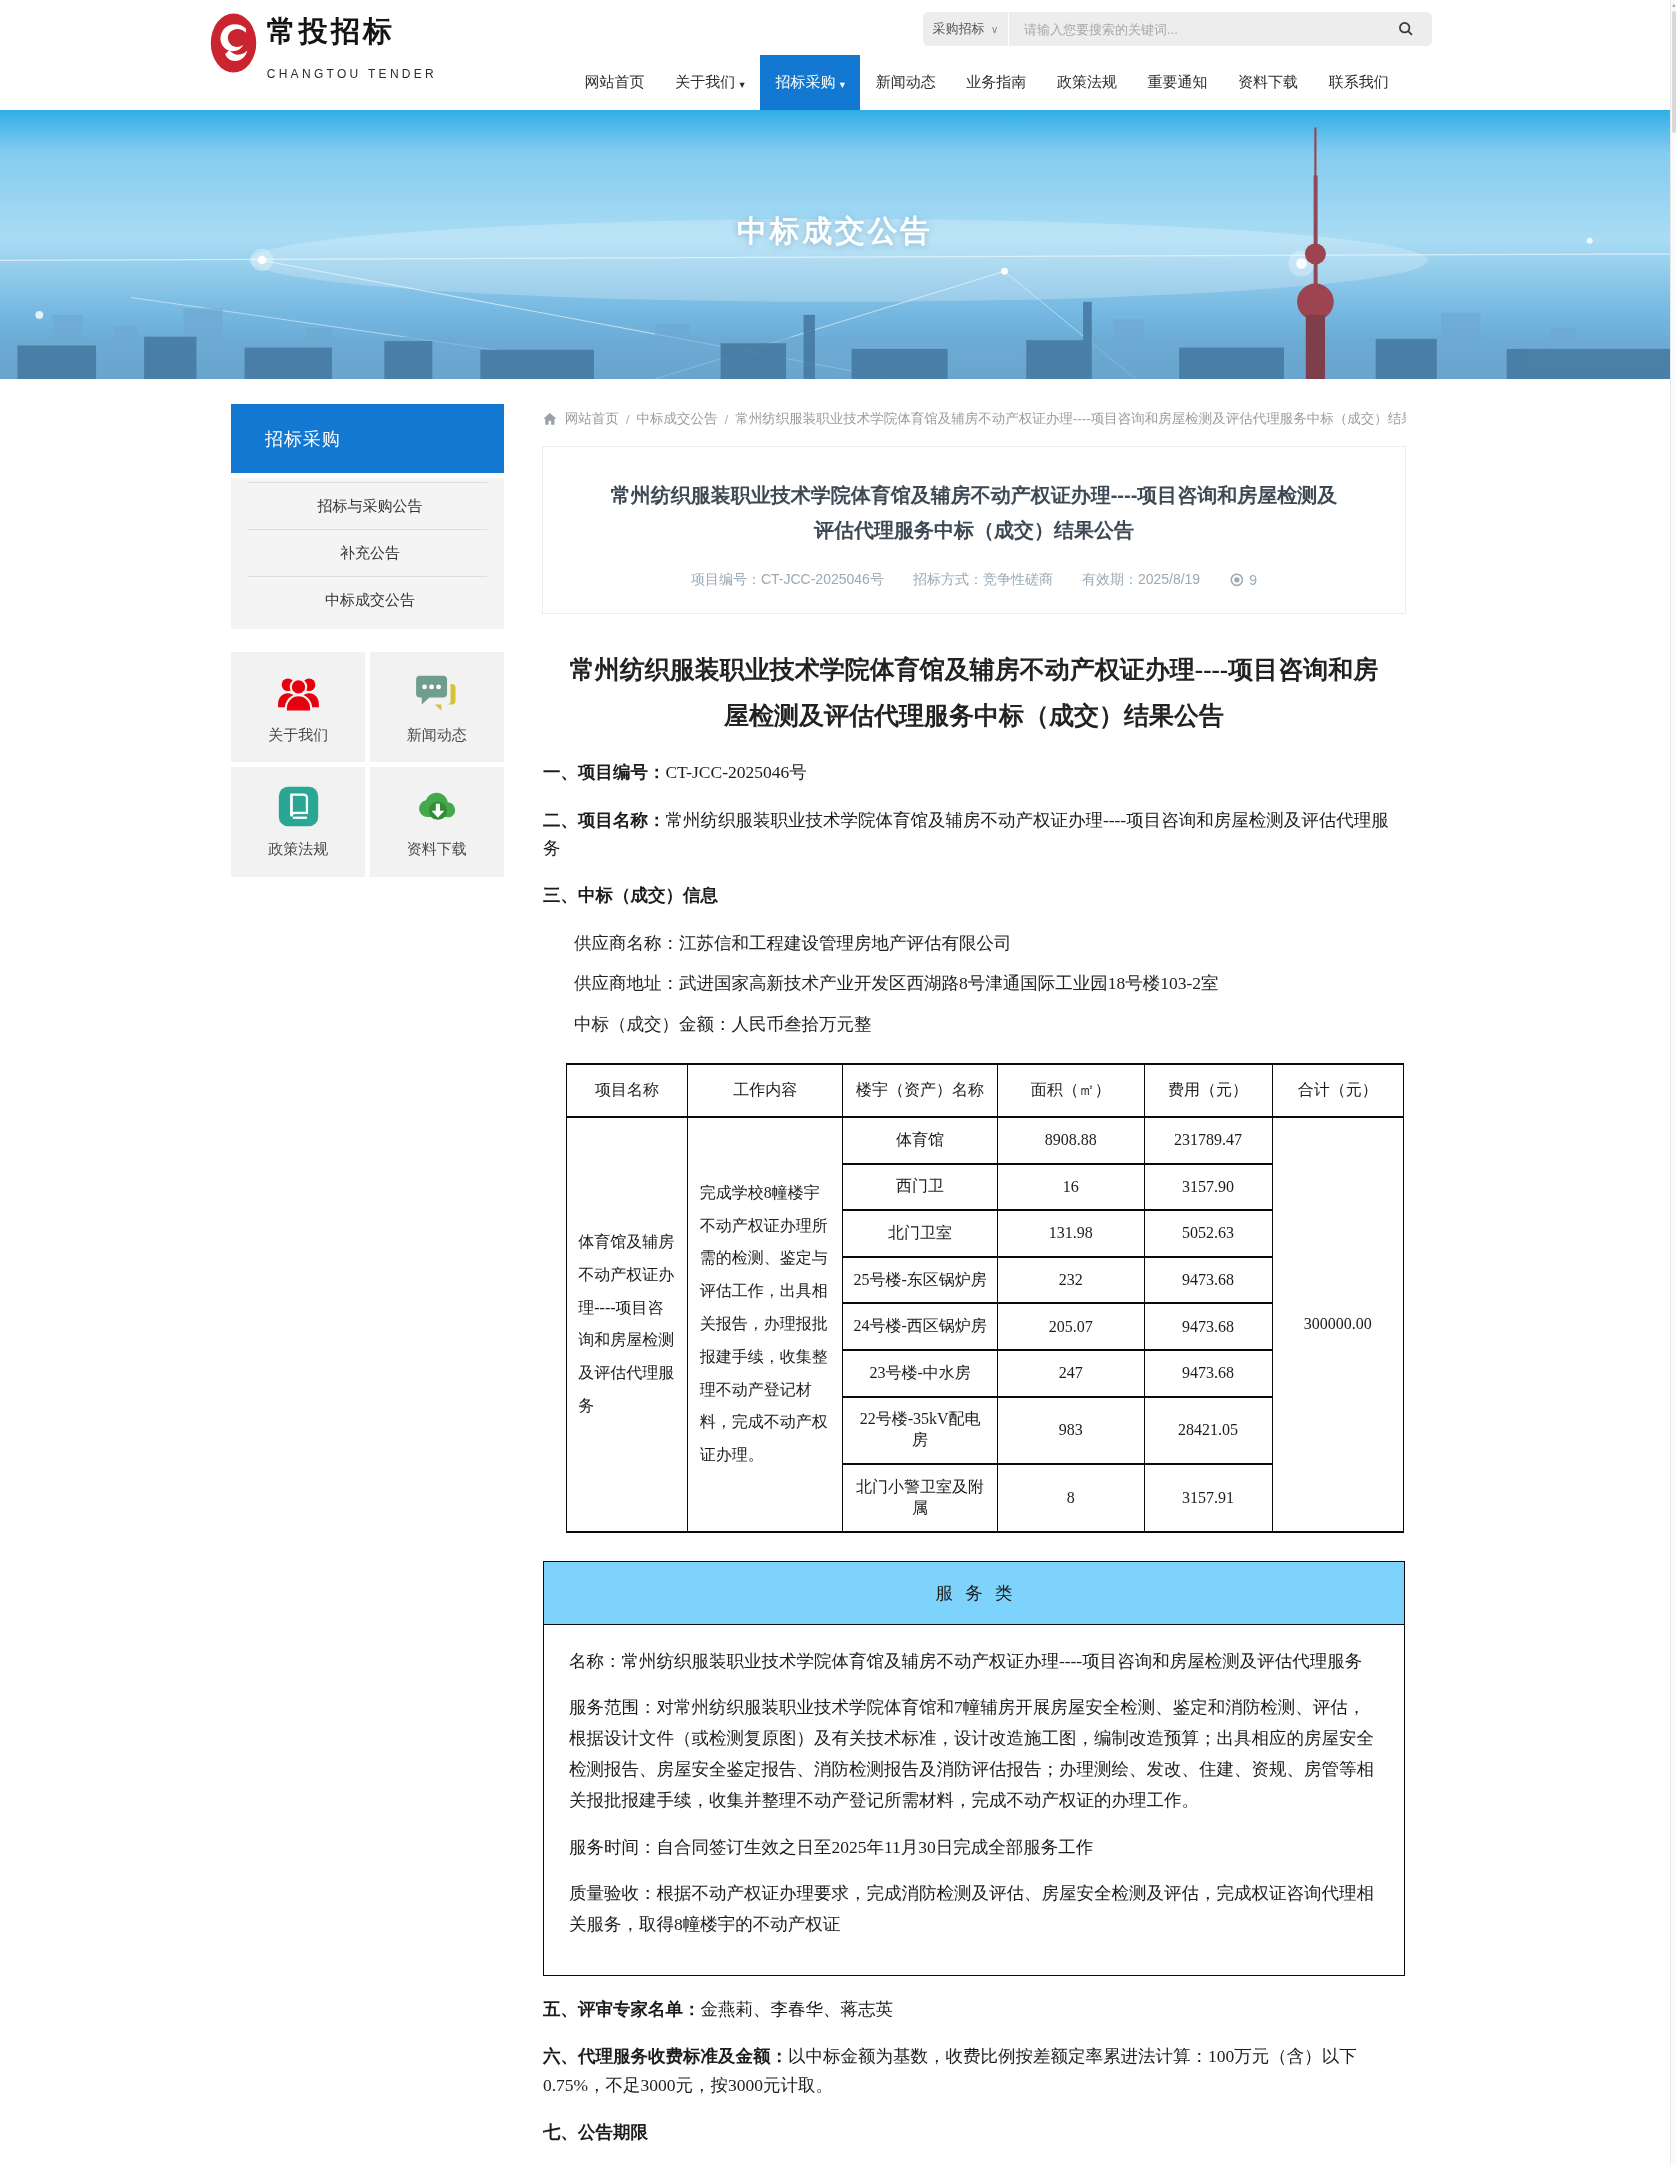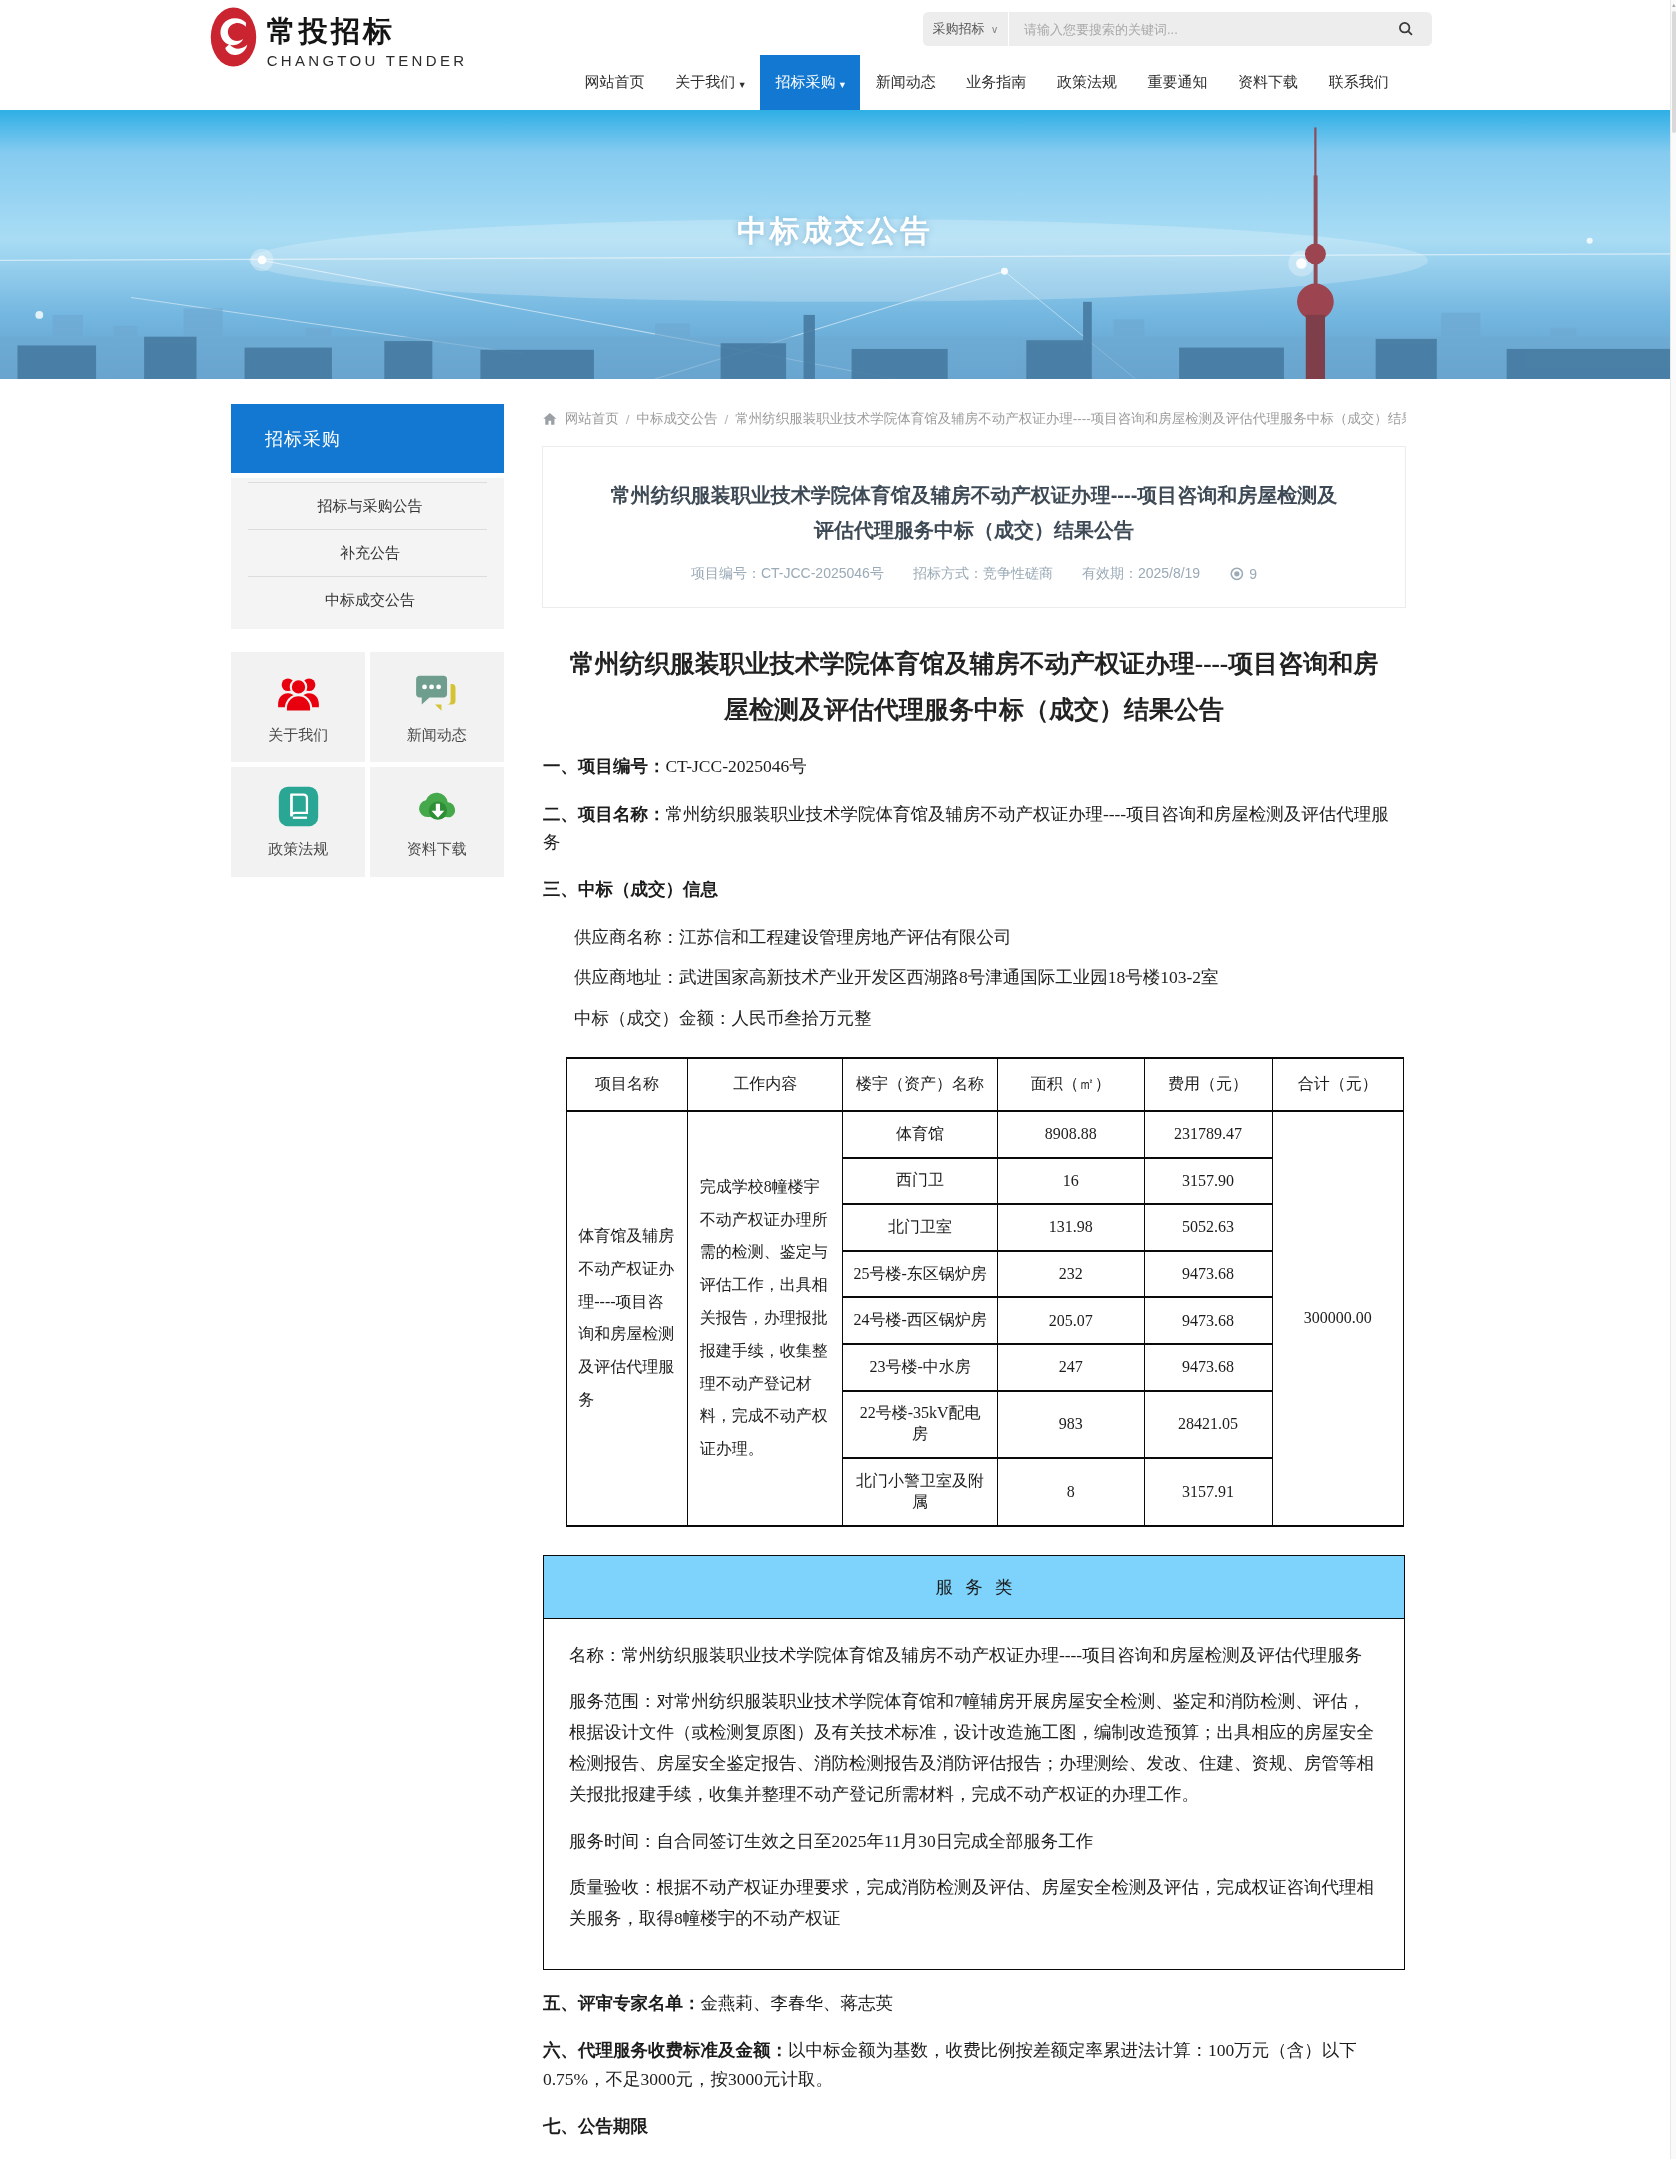--- a/index.html
+++ b/index.html
@@ -7,21 +7,21 @@
   body {
     width: 1677px; position: relative;
     font-family: "Liberation Sans", "DejaVu Sans", sans-serif;
     color:#333;
   }
   
   .header { height: 110px; background:#fff; position: relative; }
   .logo { position:absolute; left:209px; top:4.4px; display:flex; align-items:center; gap:8.7px; }
   .logo-mark { width:49px; height:62px; }
   .logo-text .cn { font-size:29px; font-weight:900; color:#141414; letter-spacing:3.1px; line-height:1.05;margin-top:12px; }
-  .logo-text .en { font-size:15px; color:#2b2b2b; letter-spacing:3.3px; margin-top:5px; }
+  .logo-text .en { font-size:12px; color:#2b2b2b; letter-spacing:3.3px; margin-top:20px; }
   .search { position:absolute; right:245px; top:12.2px; width:509px; height:34px;
     background:#ededed; border-radius:5.2px; display:flex; align-items:stretch; overflow:hidden; }
   .search-cat { width:86px; border-right:0.9px solid #fff; display:flex; align-items:center;
     justify-content:center; gap:6.1px; font-size:13px; color:#555; cursor:pointer; }
   .search-cat .v { font-size:10.5px; color:#888; }
   .search-input { flex:1; border:none; outline:none; background:transparent; font-size:13px;
     padding:0 15px; color:#333; font-family:inherit; }
   .search-input::placeholder { color:#a9a9a9; }
   .search-btn { width:52px; background:transparent; border:none; display:flex; align-items:center;
     justify-content:center; cursor:pointer; }
@@ -52,21 +52,21 @@
   .main { flex:1; min-width:0; }
   
   .breadcrumb { display:flex; align-items:center; gap:7px; font-size:13.5px; color:#9b9b9b;
     padding:6.1px 0 17.5px; white-space:nowrap; overflow:hidden; }
   .breadcrumb a { color:#9b9b9b; text-decoration:none; }
   .breadcrumb .sep::after { content:"/"; color:#b5b5b5; }
   .crumb-home { width:15.7px; height:15.7px; flex:none; }
   
   .title-box { border:0.4px solid #ececec; padding:31px 65px 24.5px; }
   .page-title { font-size:20px; font-weight:700; color:#3d4954; text-align:center; line-height:1.78; }
-  .meta { margin-top:16px; display:flex; justify-content:center; align-items:center; gap:29px;
+  .meta { margin-top:22px; display:flex; justify-content:center; align-items:center; gap:29px;
     font-size:14px; color:#9aaab6; }
   .meta .m-item { display:flex; align-items:center; gap:4.4px; }
   .eye { width:15.7px; height:15.7px; }
   
   .article { font-family:"Liberation Serif","DejaVu Serif",serif; color:#1c1c1c; font-size:17.5px;
     padding:4.4px 0.9px 0; }
   .art-h2 { font-size:25px; font-weight:700; color:#222; text-align:center; line-height:1.85;
     margin:28px 26px 13px; }
   .sec { margin:19px 0; line-height:1.62; }
   .sec .lbl { font-weight:700; }

